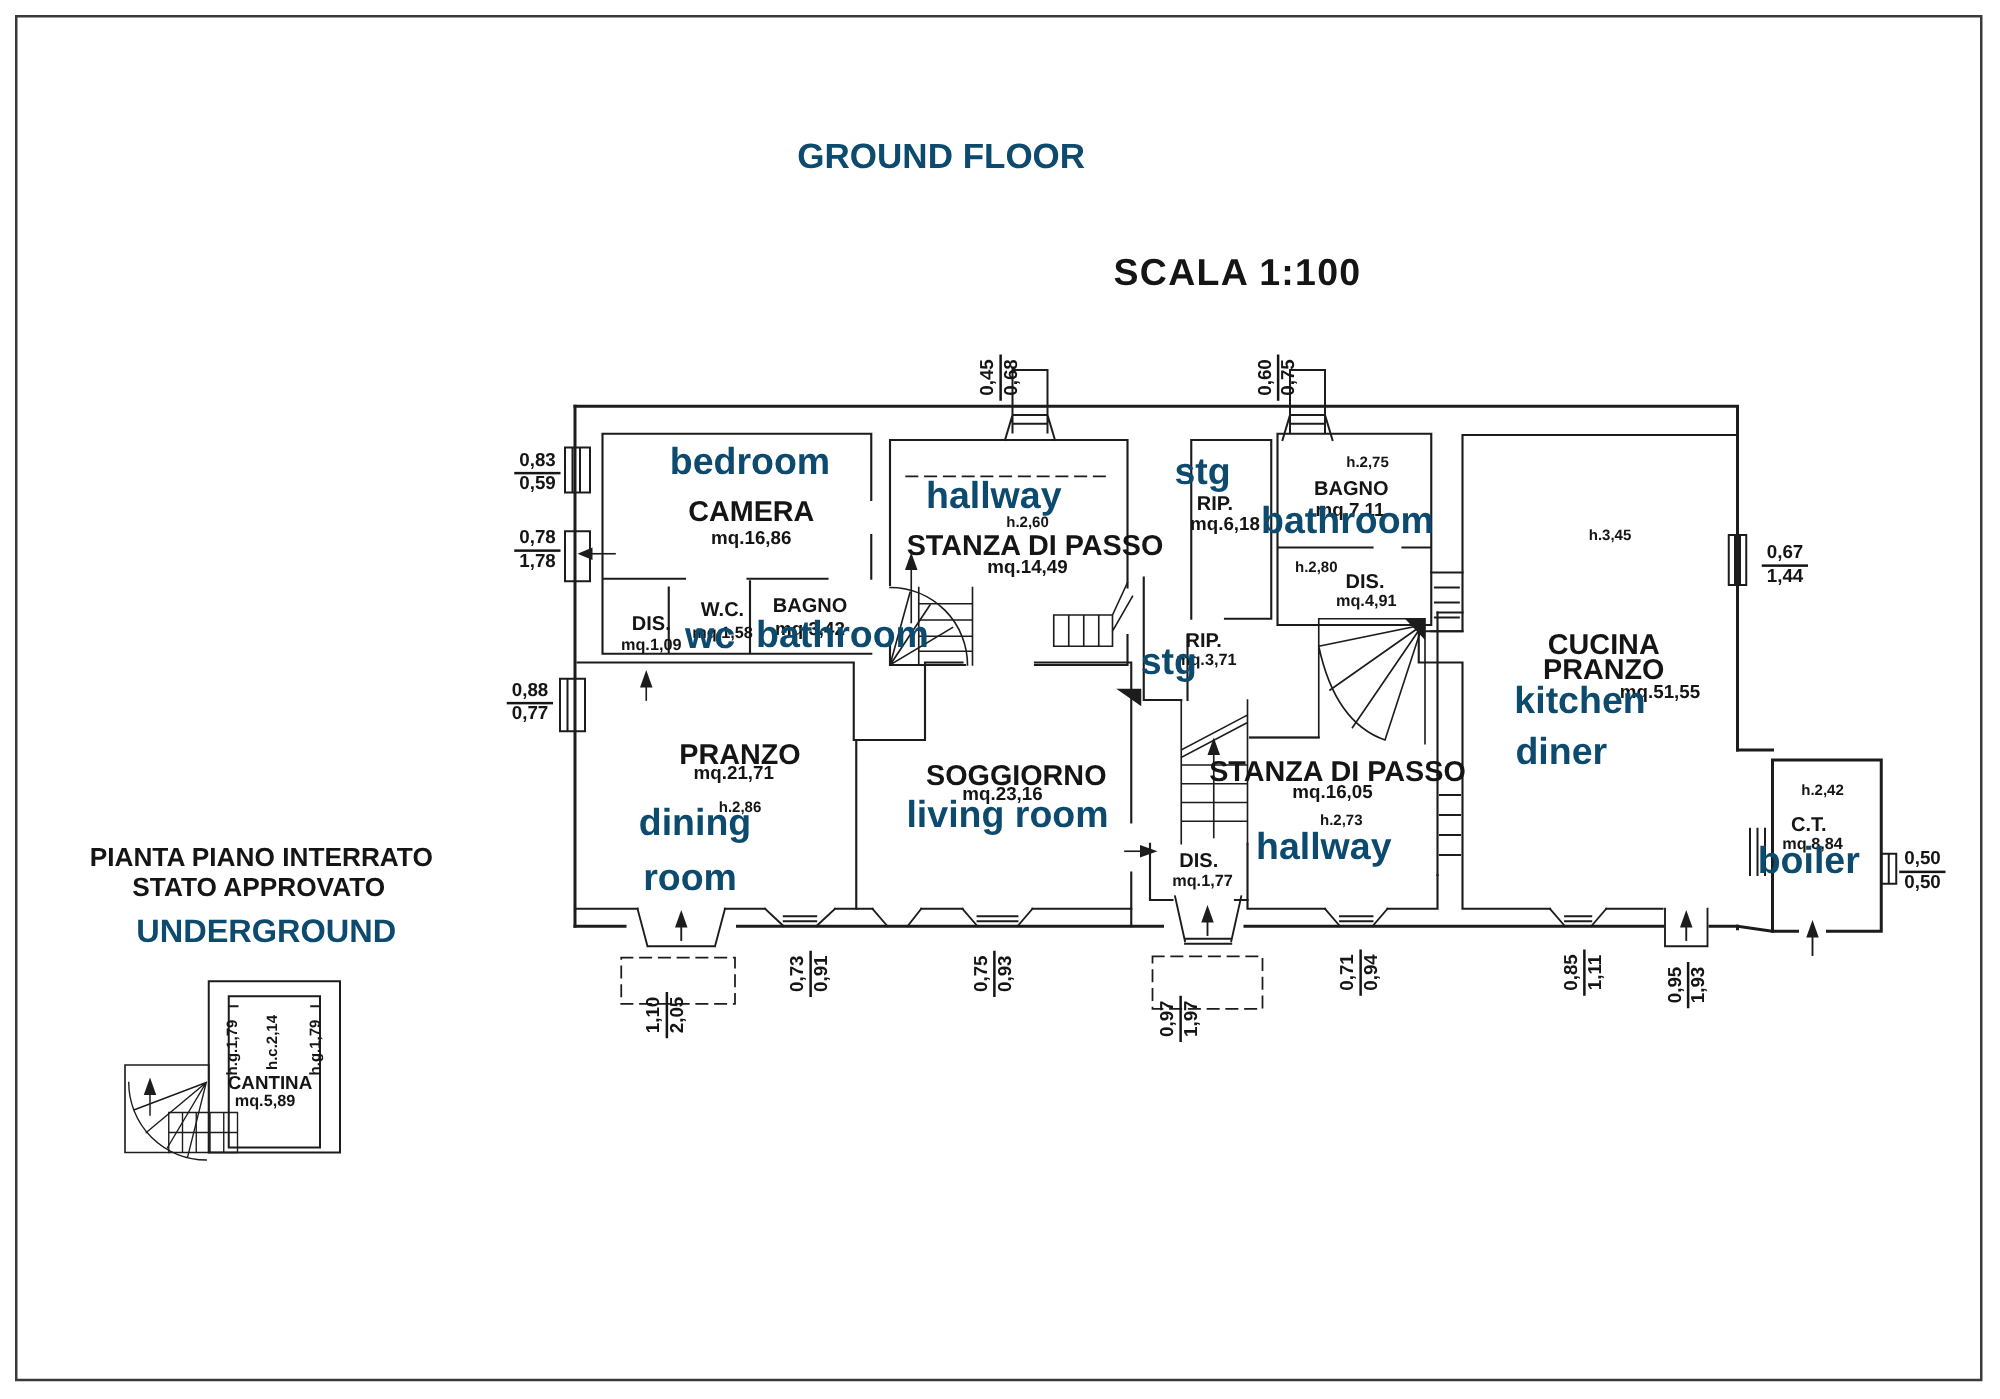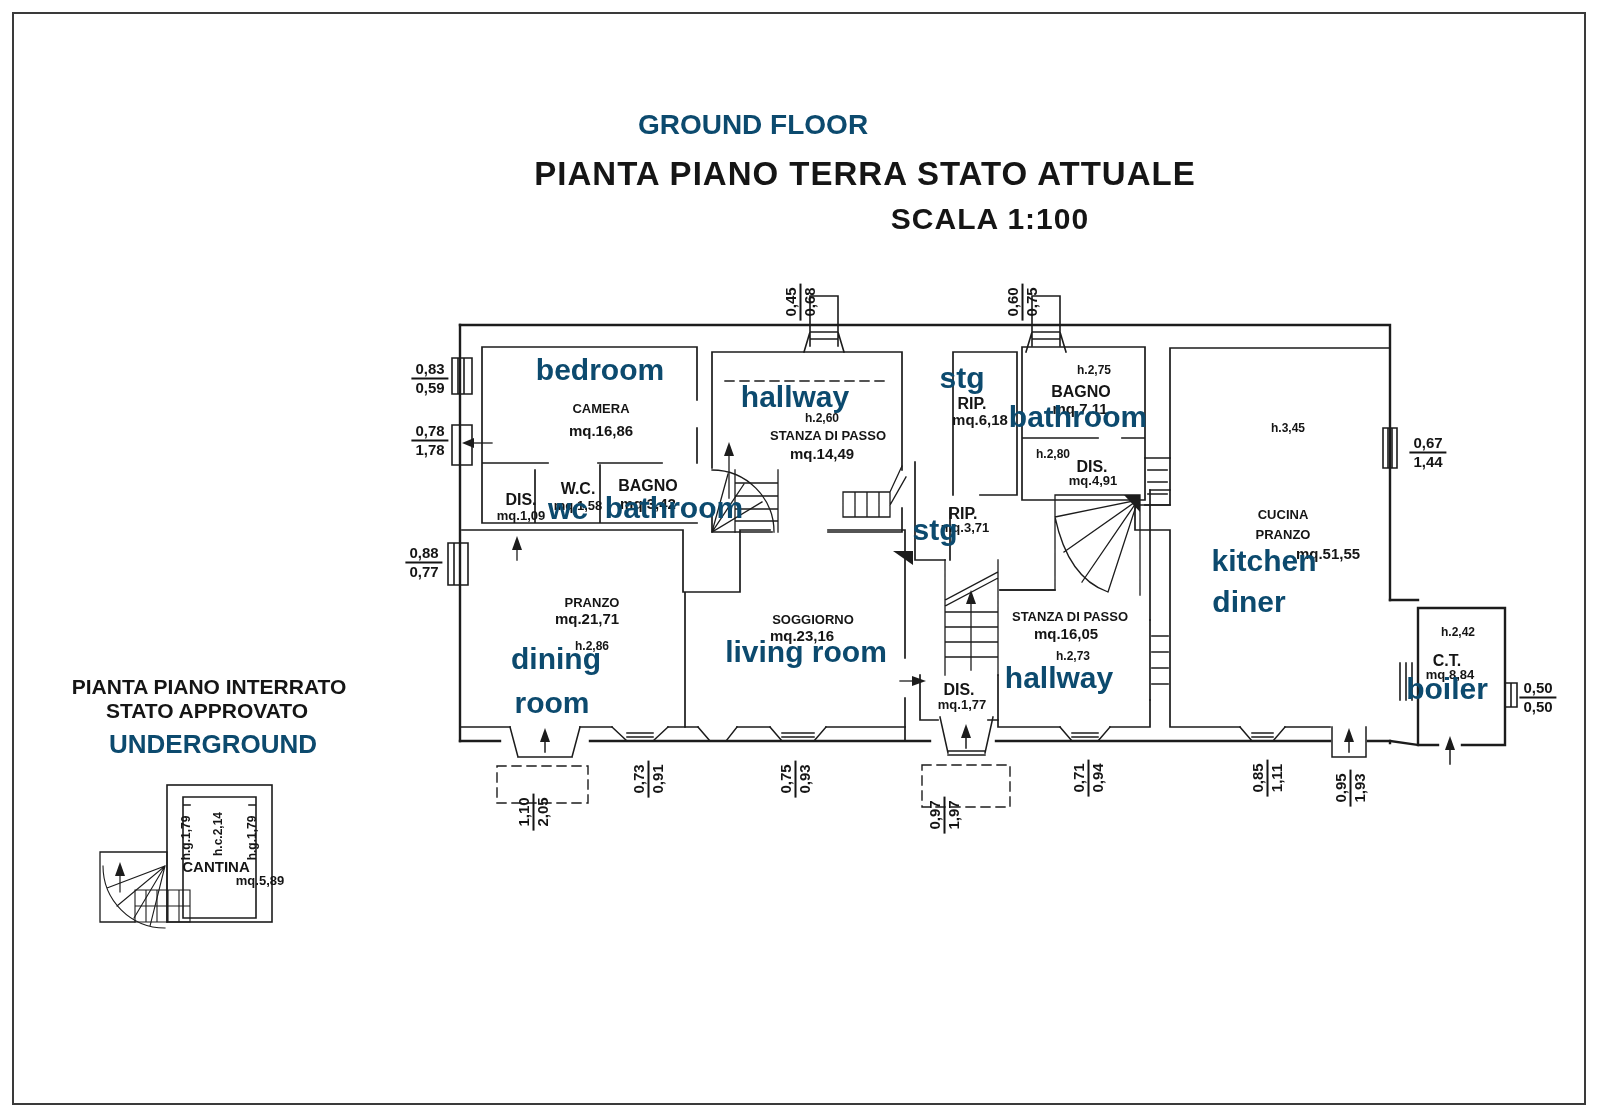--- a/index.html
+++ b/index.html
@@ -7,21 +7,21 @@
          font-family:"Liberation Sans",sans-serif;color:#151515;}
   .page-border{position:absolute;left:12px;top:12px;right:14px;bottom:14px;border:2px solid #3a3a3a;}
   .abs{position:absolute;transform:translate(-50%,-50%);white-space:nowrap;text-align:center;line-height:1.05;}
   .t-main{font-size:33px;font-weight:600;letter-spacing:1px;}
   .t-scala{font-size:30px;font-weight:600;letter-spacing:1px;}
   .t-sub{font-size:21px;font-weight:600;}
   .red{color:#0c4a6e;font-weight:700;}
   .ann{font-size:30px;}
   .ann-head{font-size:28px;}
   .ann-ug{font-size:26px;}
-  .rn{font-weight:700;font-size:13px;}
+  .rn{font-weight:700;font-size:23px;}
   .ra{font-weight:700;font-size:15px;}
   .rh{font-weight:700;font-size:12px;}
   .sm{font-size:13px;}
   .md{font-size:16px;}
   .dim{position:absolute;transform:translate(-50%,-50%);font-size:15px;font-weight:700;text-align:center;line-height:1.1;}
   .dim.rot{transform:translate(-50%,-50%) rotate(-90deg);}
   .dim .a{display:block;border-bottom:2px solid #151515;padding:0 4px;}
   .dim .b{display:block;padding:0 4px;}
   .vtxt{transform:translate(-50%,-50%) rotate(-90deg);font-size:12px;font-weight:700;}
   svg{position:absolute;left:0;top:0;}
@@ -144,28 +144,27 @@
         <path d="M100,852 H167 M100,852 V922 M100,922 H135 M167,852 V922" stroke-width="1.3"></path>
         <path d="M103,866 A62,62 0 0 0 165,928 M165,866 L107,888 M165,866 L117,906 M165,866 L134,918 M165,866 L150,926" stroke-width="1.1"></path>
         <path d="M135,890 H190 M135,906 H190 M135,922 H190 M135,890 V922 M146,890 V922 M157,890 V922 M168,890 V922 M179,890 V922 M190,890 V922" stroke-width="1.1"></path>
         <path d="M120,892 V870" stroke-width="1.2"></path>
           <polygon points="115,876 125,876 120,862" fill="#1c1c1c" stroke="none"></polygon>
       </g>
     </g>
   </svg>
 
   <div class="abs red ann-head" style="left:753px;top:125px;">GROUND FLOOR</div>
-  <div class="abs t-main" style="left:865px;top:174px;">PIANTA PIANO TERRA STATO ATTUALE</div>
   <div class="abs t-scala" style="left:990px;top:219px;">SCALA 1:100</div>
 
   <div class="abs t-sub" style="left:209px;top:687px;">PIANTA PIANO INTERRATO</div>
   <div class="abs t-sub" style="left:207px;top:711px;text-align:center;">STATO APPROVATO</div>
   <div class="abs red ann-ug" style="left:213px;top:745px;">UNDERGROUND</div>
   <div class="abs ra" style="left:216px;top:867px;">CANTINA</div>
-  <div class="abs ra sm" style="left:212px;top:881px;margin-left:48px;">mq.5,89</div>
+  <div class="abs ra sm" style="left:212px;top:881px;">mq.5,89</div>
   <div class="abs vtxt" style="left:186px;top:838px;">h.g.1,79</div>
   <div class="abs vtxt" style="left:218px;top:834px;">h.c.2,14</div>
   <div class="abs vtxt" style="left:252px;top:838px;">h.g.1,79</div>
 
   <div class="abs rn" style="left:601px;top:409px;">CAMERA</div>
   <div class="abs ra" style="left:601px;top:431px;">mq.16,86</div>
 
   <div class="abs rn md" style="left:578px;top:489px;">W.C.</div>
   <div class="abs ra sm" style="left:578px;top:506px;">mq.1,58</div>
 

